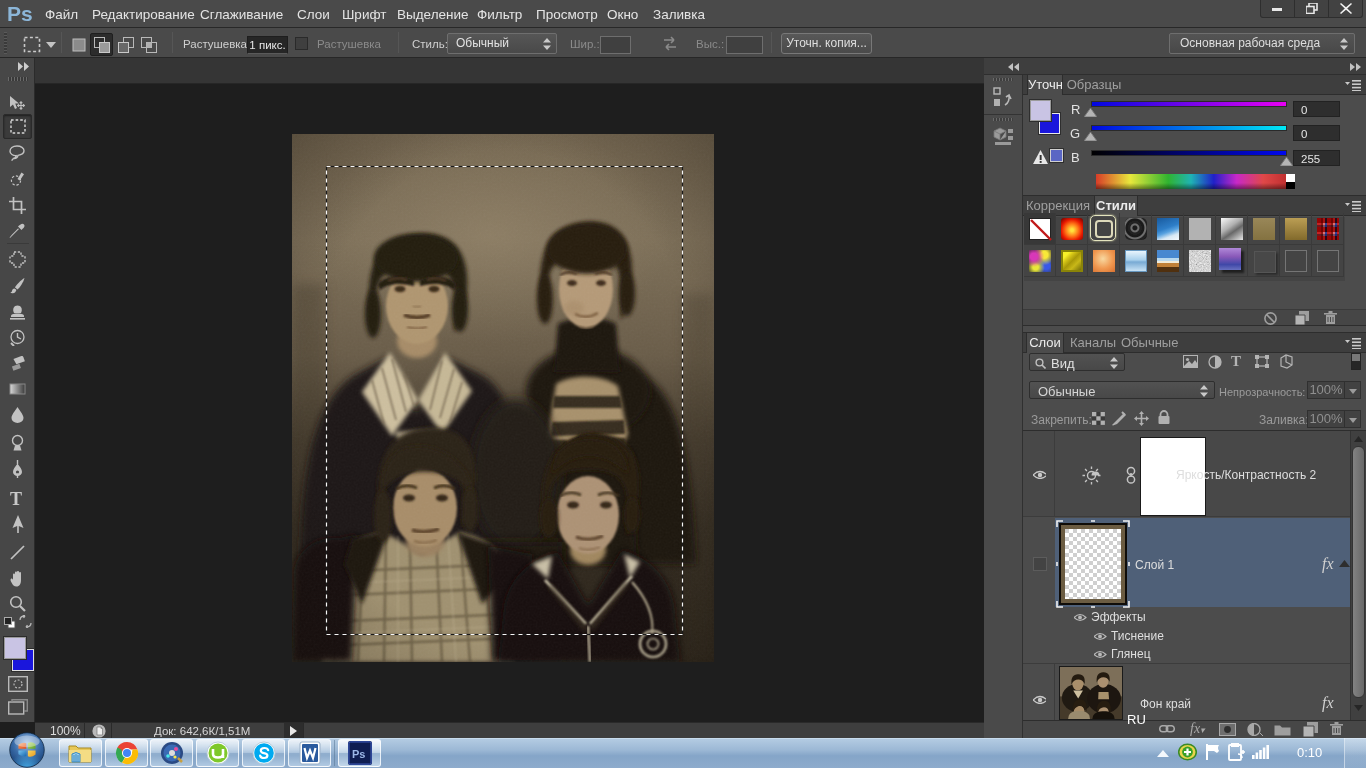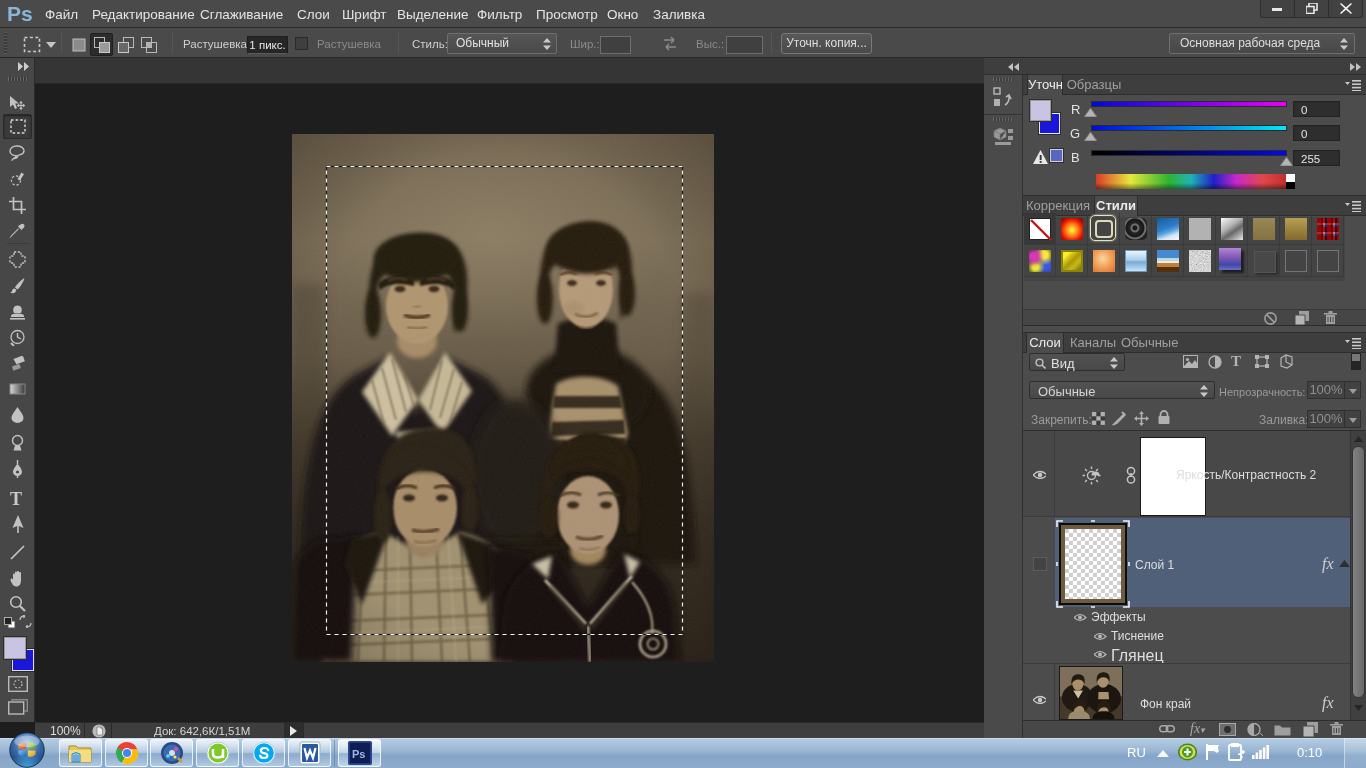--- a/index.html
+++ b/index.html
@@ -766,21 +766,21 @@
 <span class="ltxt" style="left:1091px;top:610px;font-size:12px;">Эффекты</span>
 <svg class="leye" style="left:1094px;top:632px" width="12" height="9">
         <path d="M0 4.5 Q6 -1.5 12 4.5 Q6 10.5 0 4.5 Z" fill="none" stroke="#b9b9b9" stroke-width="1.1"></path>
         <circle cx="6" cy="4.5" r="1.9" fill="#b9b9b9"></circle>
       </svg>
 <span class="ltxt" style="left:1111px;top:629px;font-size:12px;">Тиснение</span>
 <svg class="leye" style="left:1094px;top:650px" width="12" height="9">
         <path d="M0 4.5 Q6 -1.5 12 4.5 Q6 10.5 0 4.5 Z" fill="none" stroke="#b9b9b9" stroke-width="1.1"></path>
         <circle cx="6" cy="4.5" r="1.9" fill="#b9b9b9"></circle>
       </svg>
-<span class="ltxt" style="left:1111px;top:647px;font-size:16px;">Глянец</span>
+<span class="ltxt" style="left:1111px;top:647px;font-size:12px;">Глянец</span>
 <div class="abs" style="left:1023px;top:663px;width:327px;height:1px;background:#3c3c3c;"></div>
 
 <svg class="leye" style="left:1033px;top:695px" width="14" height="10">
         <path d="M0 5 Q7 -2 14 5 Q7 12 0 5 Z" fill="none" stroke="#c9c9c9" stroke-width="1.2"></path>
         <circle cx="7" cy="5" r="2.2" fill="#c9c9c9"></circle>
       </svg>
 <div class="abs" style="left:1054px;top:664px;width:1px;height:56px;background:#3c3c3c;"></div>
 <div class="abs" id="thumb2" style="left:1059px;top:666px;width:64px;height:54px;border:1px solid #1a1a1a;">
 <svg width="62" height="52" viewBox="0 0 422 354">
           <rect width="422" height="354" fill="#7d6f59"></rect>
@@ -939,21 +939,21 @@
 </div>
 <div class="abs" style="left:334px;top:740px;width:1px;height:26px;background:rgba(90,120,150,.55);"></div>
 <div class="ticon" style="left:338px;background:linear-gradient(rgba(255,255,255,.9),rgba(235,245,252,.55) 48%,rgba(170,195,220,.45) 52%,rgba(215,232,246,.7));">
   <svg width="24" height="24" viewBox="0 0 24 24">
           <rect width="24" height="24" rx="2" fill="#1c2f6e"></rect>
           <rect x="1" y="1" width="22" height="22" rx="1.5" fill="#0f1e52" stroke="#4a6ad4" stroke-width="0.8"></rect>
           <text x="4" y="16.5" font-family="Liberation Sans" font-size="11" font-weight="bold" fill="#9cb8e8">Ps</text>
         </svg>
 </div>
 
-<span class="traytxt" style="left:1127px;top:745px;">RU</span>
+<span class="traytxt" style="left:1127px;top:712px;">RU</span>
 <svg class="trayico" style="left:1157px;top:750px" width="12" height="7">
         <path d="M6 0 L12 7 L0 7 Z" fill="#f4f8fc"></path>
       </svg>
 <svg class="trayico" style="left:1178px;top:743px" width="19" height="18">
         <ellipse cx="9.5" cy="9" rx="9" ry="8" fill="#e8d44a"></ellipse>
         <ellipse cx="9.5" cy="9" rx="8.8" ry="7.8" fill="none" stroke="#3a8a28" stroke-width="1.6"></ellipse>
         <circle cx="9.5" cy="9" r="5.4" fill="#38a028"></circle>
         <path d="M9.5 5.5 V12.5 M6 9 H13" stroke="#fff" stroke-width="2.2"></path>
       </svg>
 <svg class="trayico" style="left:1205px;top:743px" width="16" height="18">

